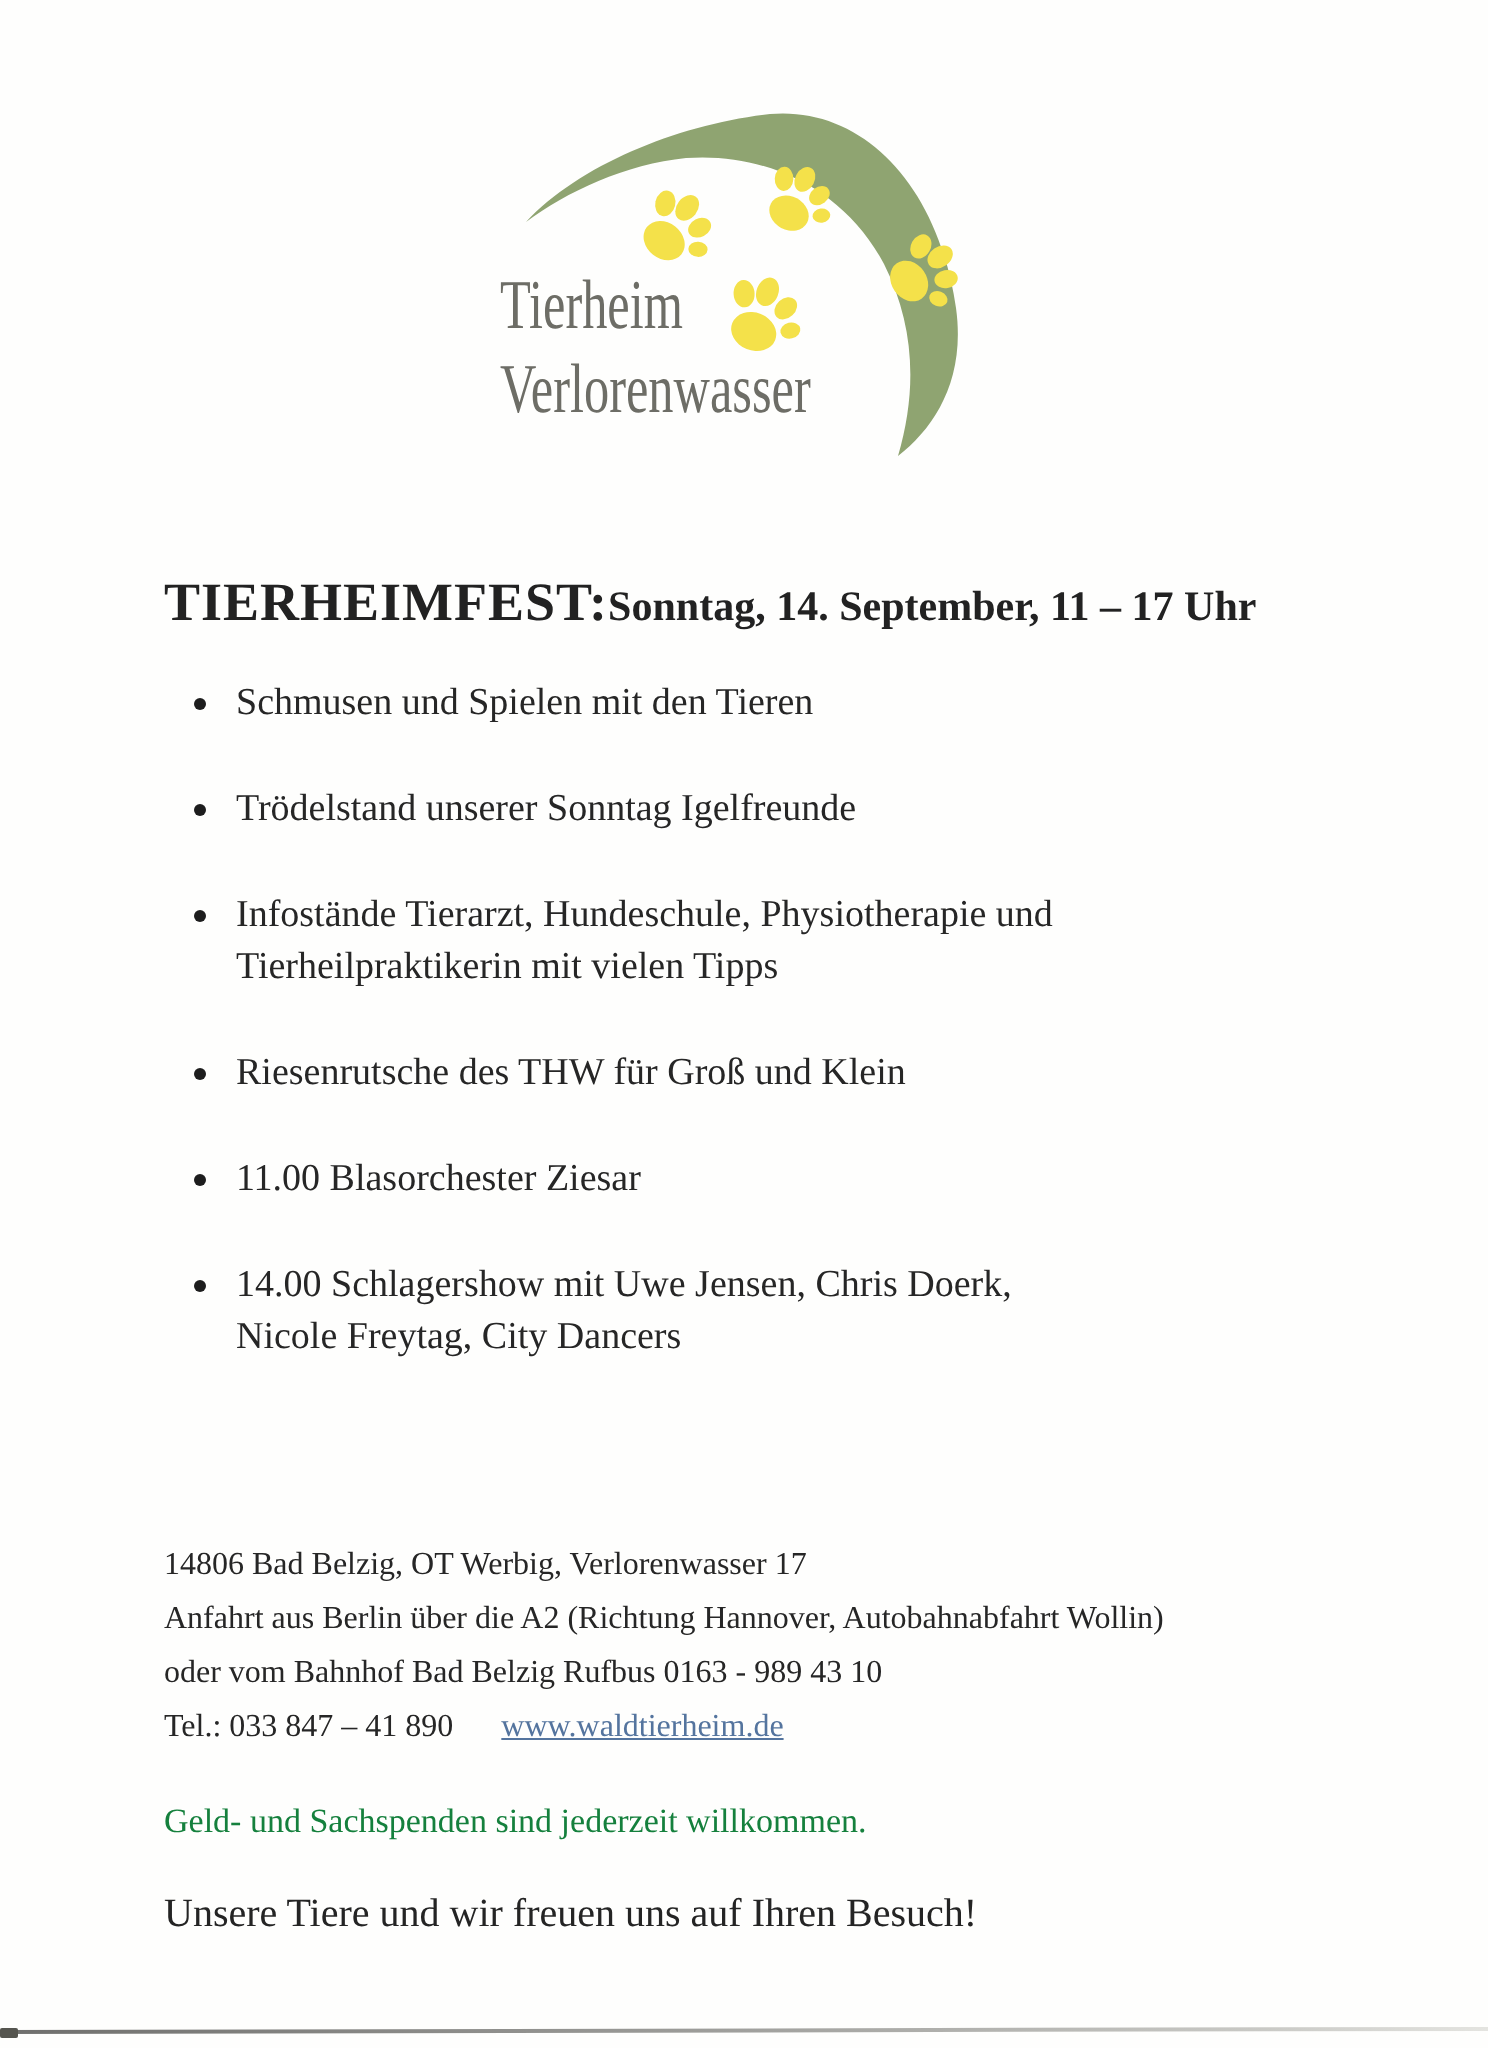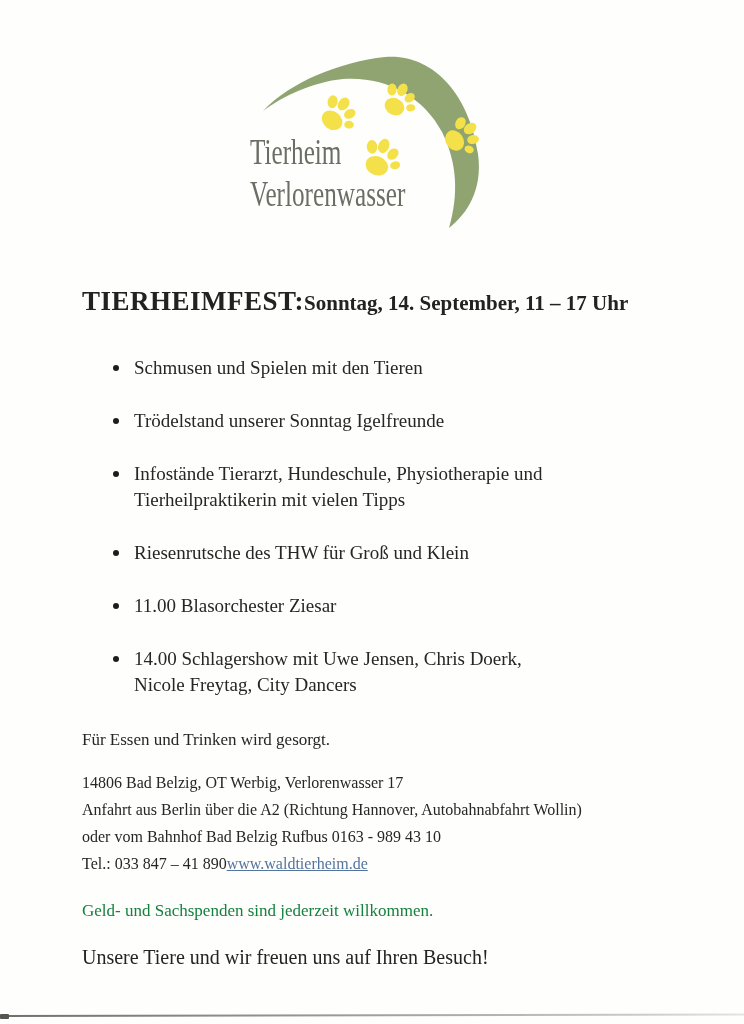--- a/index.html
+++ b/index.html
@@ -31,38 +31,38 @@
   
   .title-row{
     position:absolute;left:82px;top:286px;
     display:flex;align-items:baseline;white-space:nowrap;
   }
   .title-main{font-size:27px;font-weight:bold;letter-spacing:0.5px;color:#222;}
   .title-sub{font-size:21px;font-weight:bold;color:#222;}
 
   
   .bullets{
-    position:absolute;left:97px;top:339px;margin:16px;padding:0;list-style:none;
+    position:absolute;left:97px;top:339px;margin:0;padding:0;list-style:none;
   }
   .bullets li{
     display:flex;gap:15px;margin:0 0 27px 0;align-items:flex-start;
   }
   .dot{
     width:6px;height:6px;border-radius:50%;background:#1d1d1d;
     margin-top:10px;flex:0 0 6px;
   }
   .bullet-text{
     font-size:19px;line-height:26px;color:#262626;
     white-space:pre-line;
   }
 
   
   .food{position:absolute;left:82px;top:726px;font-size:17px;line-height:27px;color:#262626;}
   .addr{position:absolute;left:82px;top:769px;font-size:16px;line-height:27px;color:#262626;}
-  .tel-row{display:flex;align-items:baseline;}
+  .tel-row{display:flex;gap:24px;align-items:baseline;}
   .site-link{color:#54749e;text-decoration:underline;cursor:pointer;}
   .donations{position:absolute;left:82px;top:897px;font-size:17px;line-height:28px;color:#15803d;}
   .closing{position:absolute;left:82px;top:942px;font-size:20px;line-height:30px;color:#242424;}
 
   
   .scan-line{
     position:absolute;left:0;top:1015px;width:744px;height:2px;
     background:linear-gradient(to right,#6f6f6d,#9a9a97 45%,#c9c9c5 85%,#e4e4e0);
     transform:rotate(-0.12deg);transform-origin:left center;
   }
@@ -139,21 +139,20 @@
       <span class="dot"></span>
       <span class="bullet-text">11.00 Blasorchester Ziesar</span>
     </li>
     <li>
       <span class="dot"></span>
       <span class="bullet-text">14.00 Schlagershow mit Uwe Jensen, Chris Doerk,
 Nicole Freytag, City Dancers</span>
     </li>
   </ul>
 
-  <div class="food">Für Essen und Trinken wird gesorgt.</div>
 
   <div class="addr">
     <div>14806 Bad Belzig, OT Werbig, Verlorenwasser 17</div>
     <div>Anfahrt aus Berlin über die A2 (Richtung Hannover, Autobahnabfahrt Wollin)</div>
     <div>oder vom Bahnhof  Bad Belzig Rufbus 0163 - 989 43 10</div>
     <div class="tel-row">
       <span>Tel.: 033 847 – 41 890</span>
       <a class="site-link">www.waldtierheim.de</a>
     </div>
   </div>

